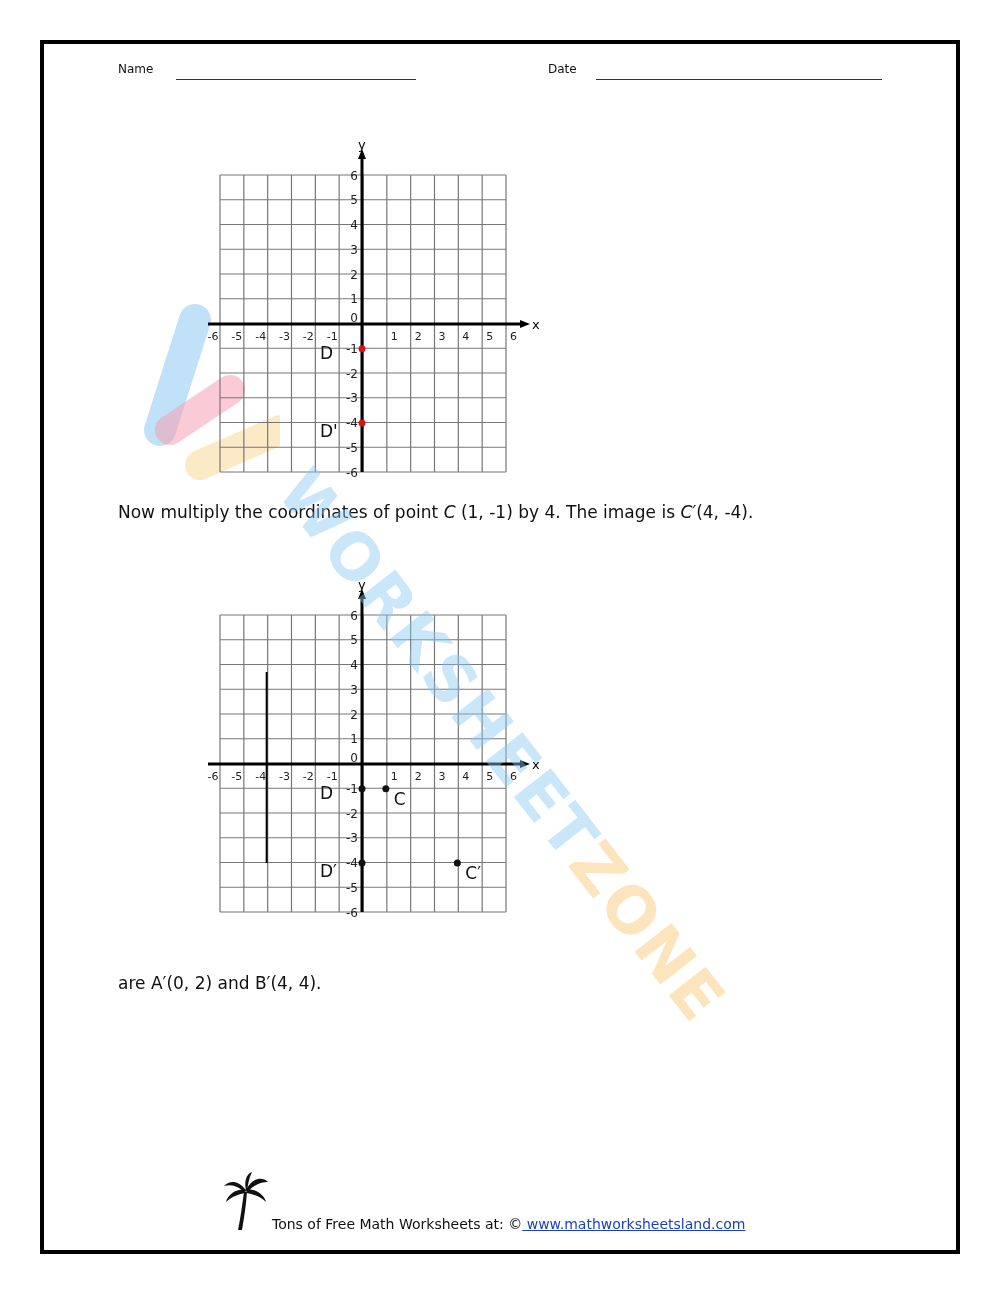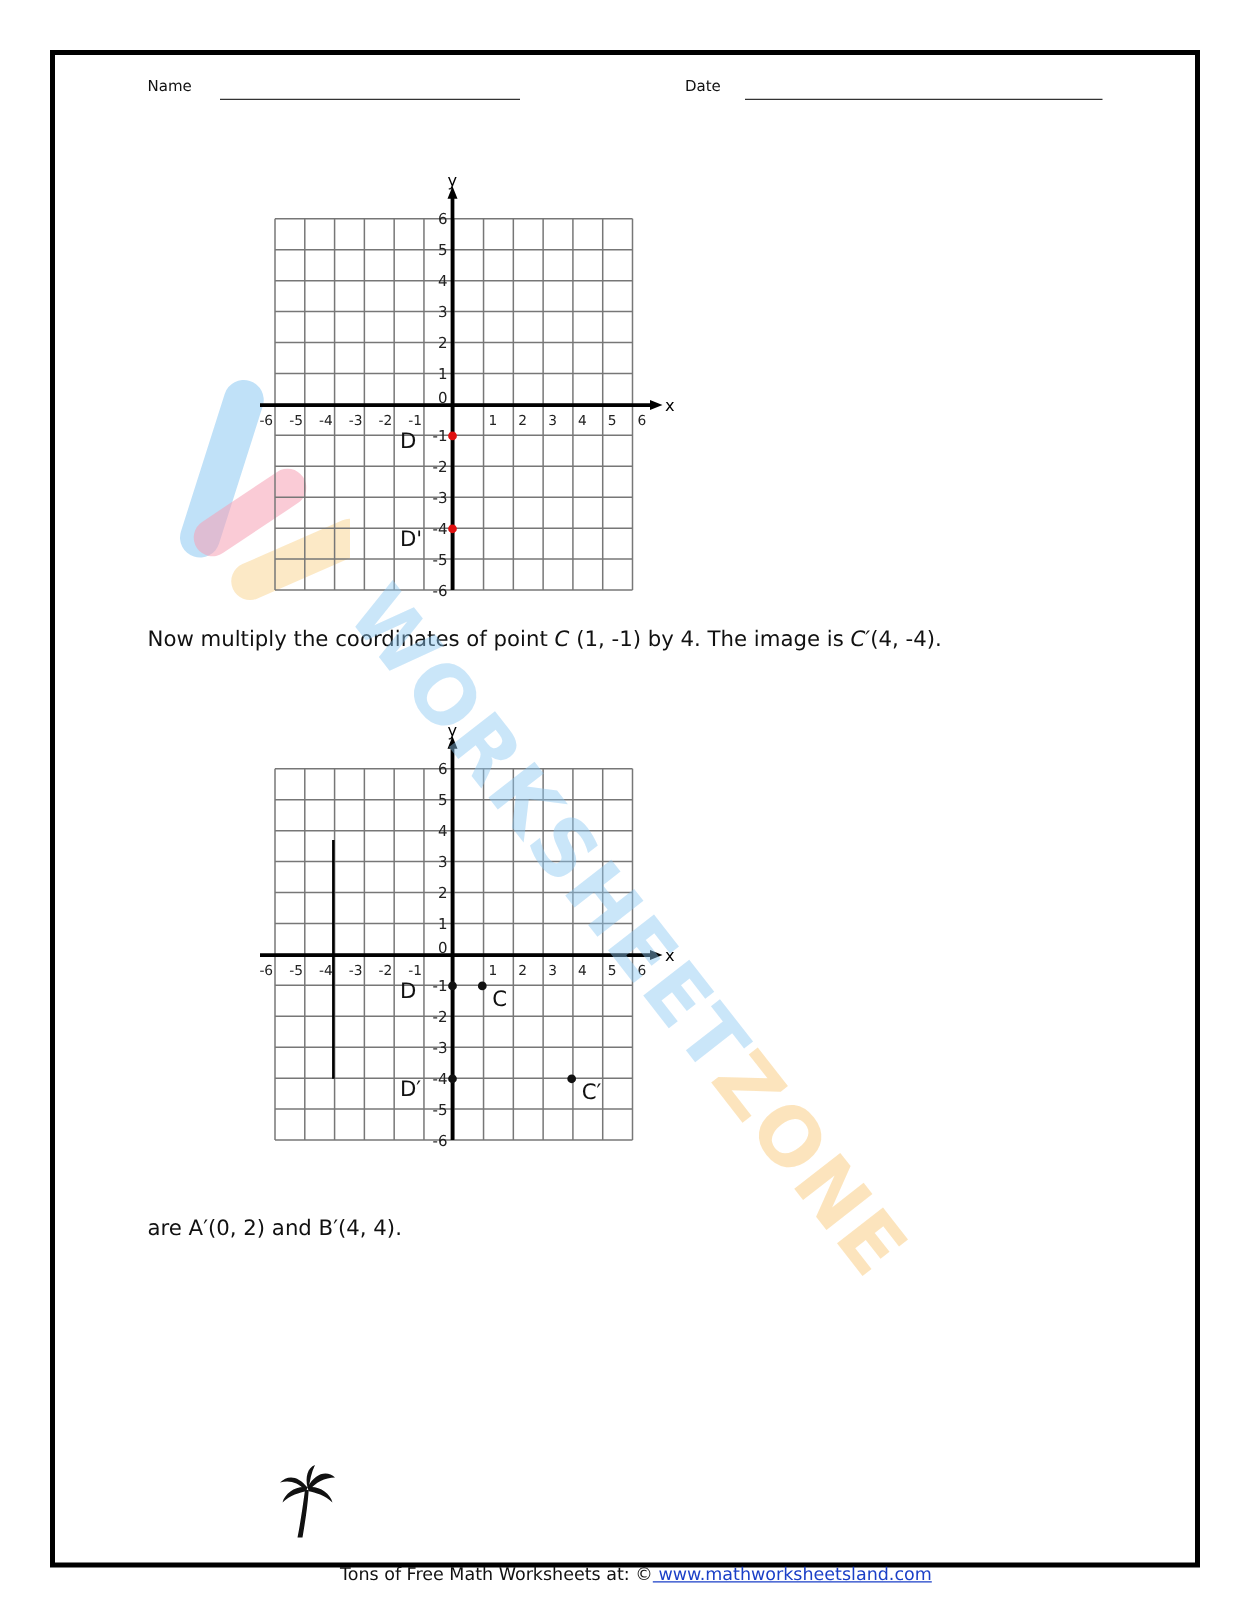--- a/index.html
+++ b/index.html
@@ -3,21 +3,21 @@
 <meta charset="utf-8">
 <style>
   html, body { margin: 0; padding: 0; background: #ffffff; }
   body { width: 1000px; height: 1294px; position: relative; overflow: hidden; font-family: "DejaVu Sans", sans-serif; color: #111; }
   .frame { position: absolute; left: 40px; top: 40px; width: 912px; height: 1206px; border: 4px solid #000; box-sizing: content-box; }
   .hdr-label { position: absolute; top: 62px; font-size: 12px; }
   .hdr-line { position: absolute; top: 79px; height: 0; border-bottom: 1.5px solid #333; }
   .para { position: absolute; left: 118px; font-size: 17px; line-height: 30px; color: #111; }
   .para i { font-style: italic; }
   .graph { position: absolute; left: 195px; width: 350px; height: 360px; }
-  .footer { position: absolute; left: 272px; top: 1216px; font-size: 14px; color: #111; margin-top: 36px; }
+  .footer { position: absolute; left: 272px; top: 1216px; font-size: 14px; color: #111; }
   .footer a { color: #1a3fc7; text-decoration: underline; }
   .palm { position: absolute; left: 222px; top: 1172px; width: 48px; height: 62px; }
   .wm { position: absolute; pointer-events: none; }
 </style>
 </head>
 <body>
 
 <div class="frame"></div>
 
 <svg class="wm" style="left:140px;top:290px;" width="140" height="200" viewBox="0 0 140 200">

